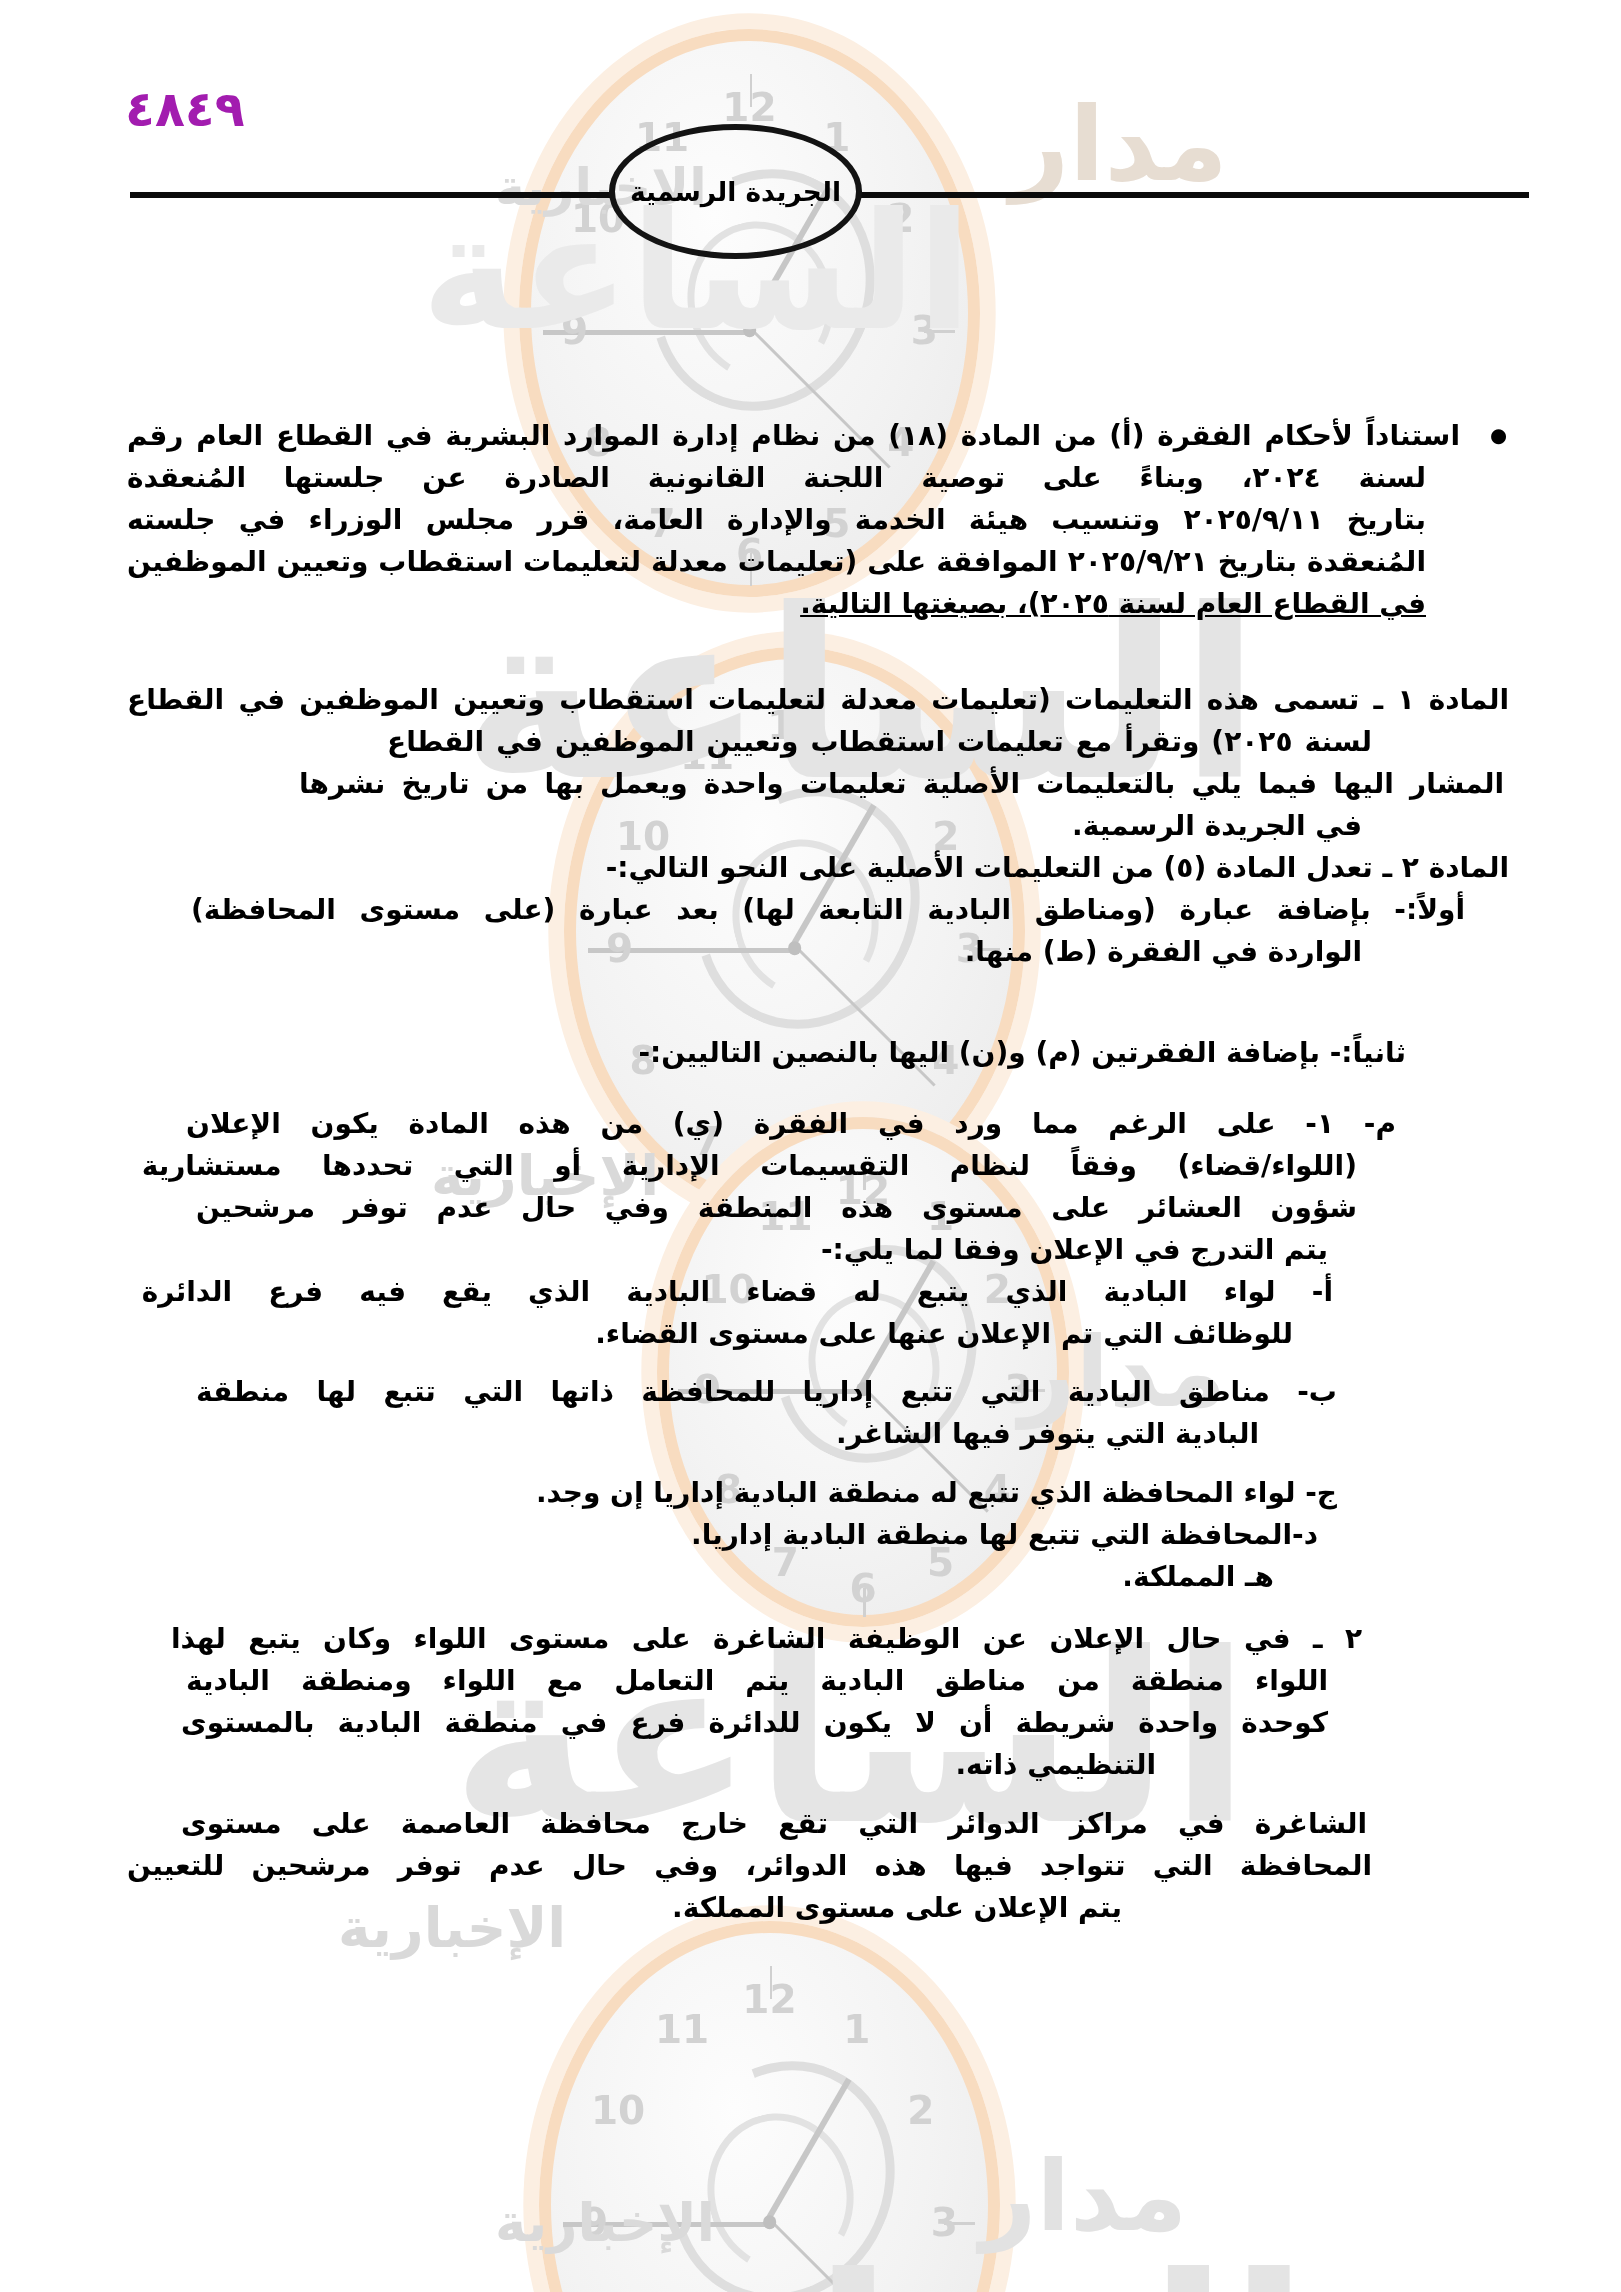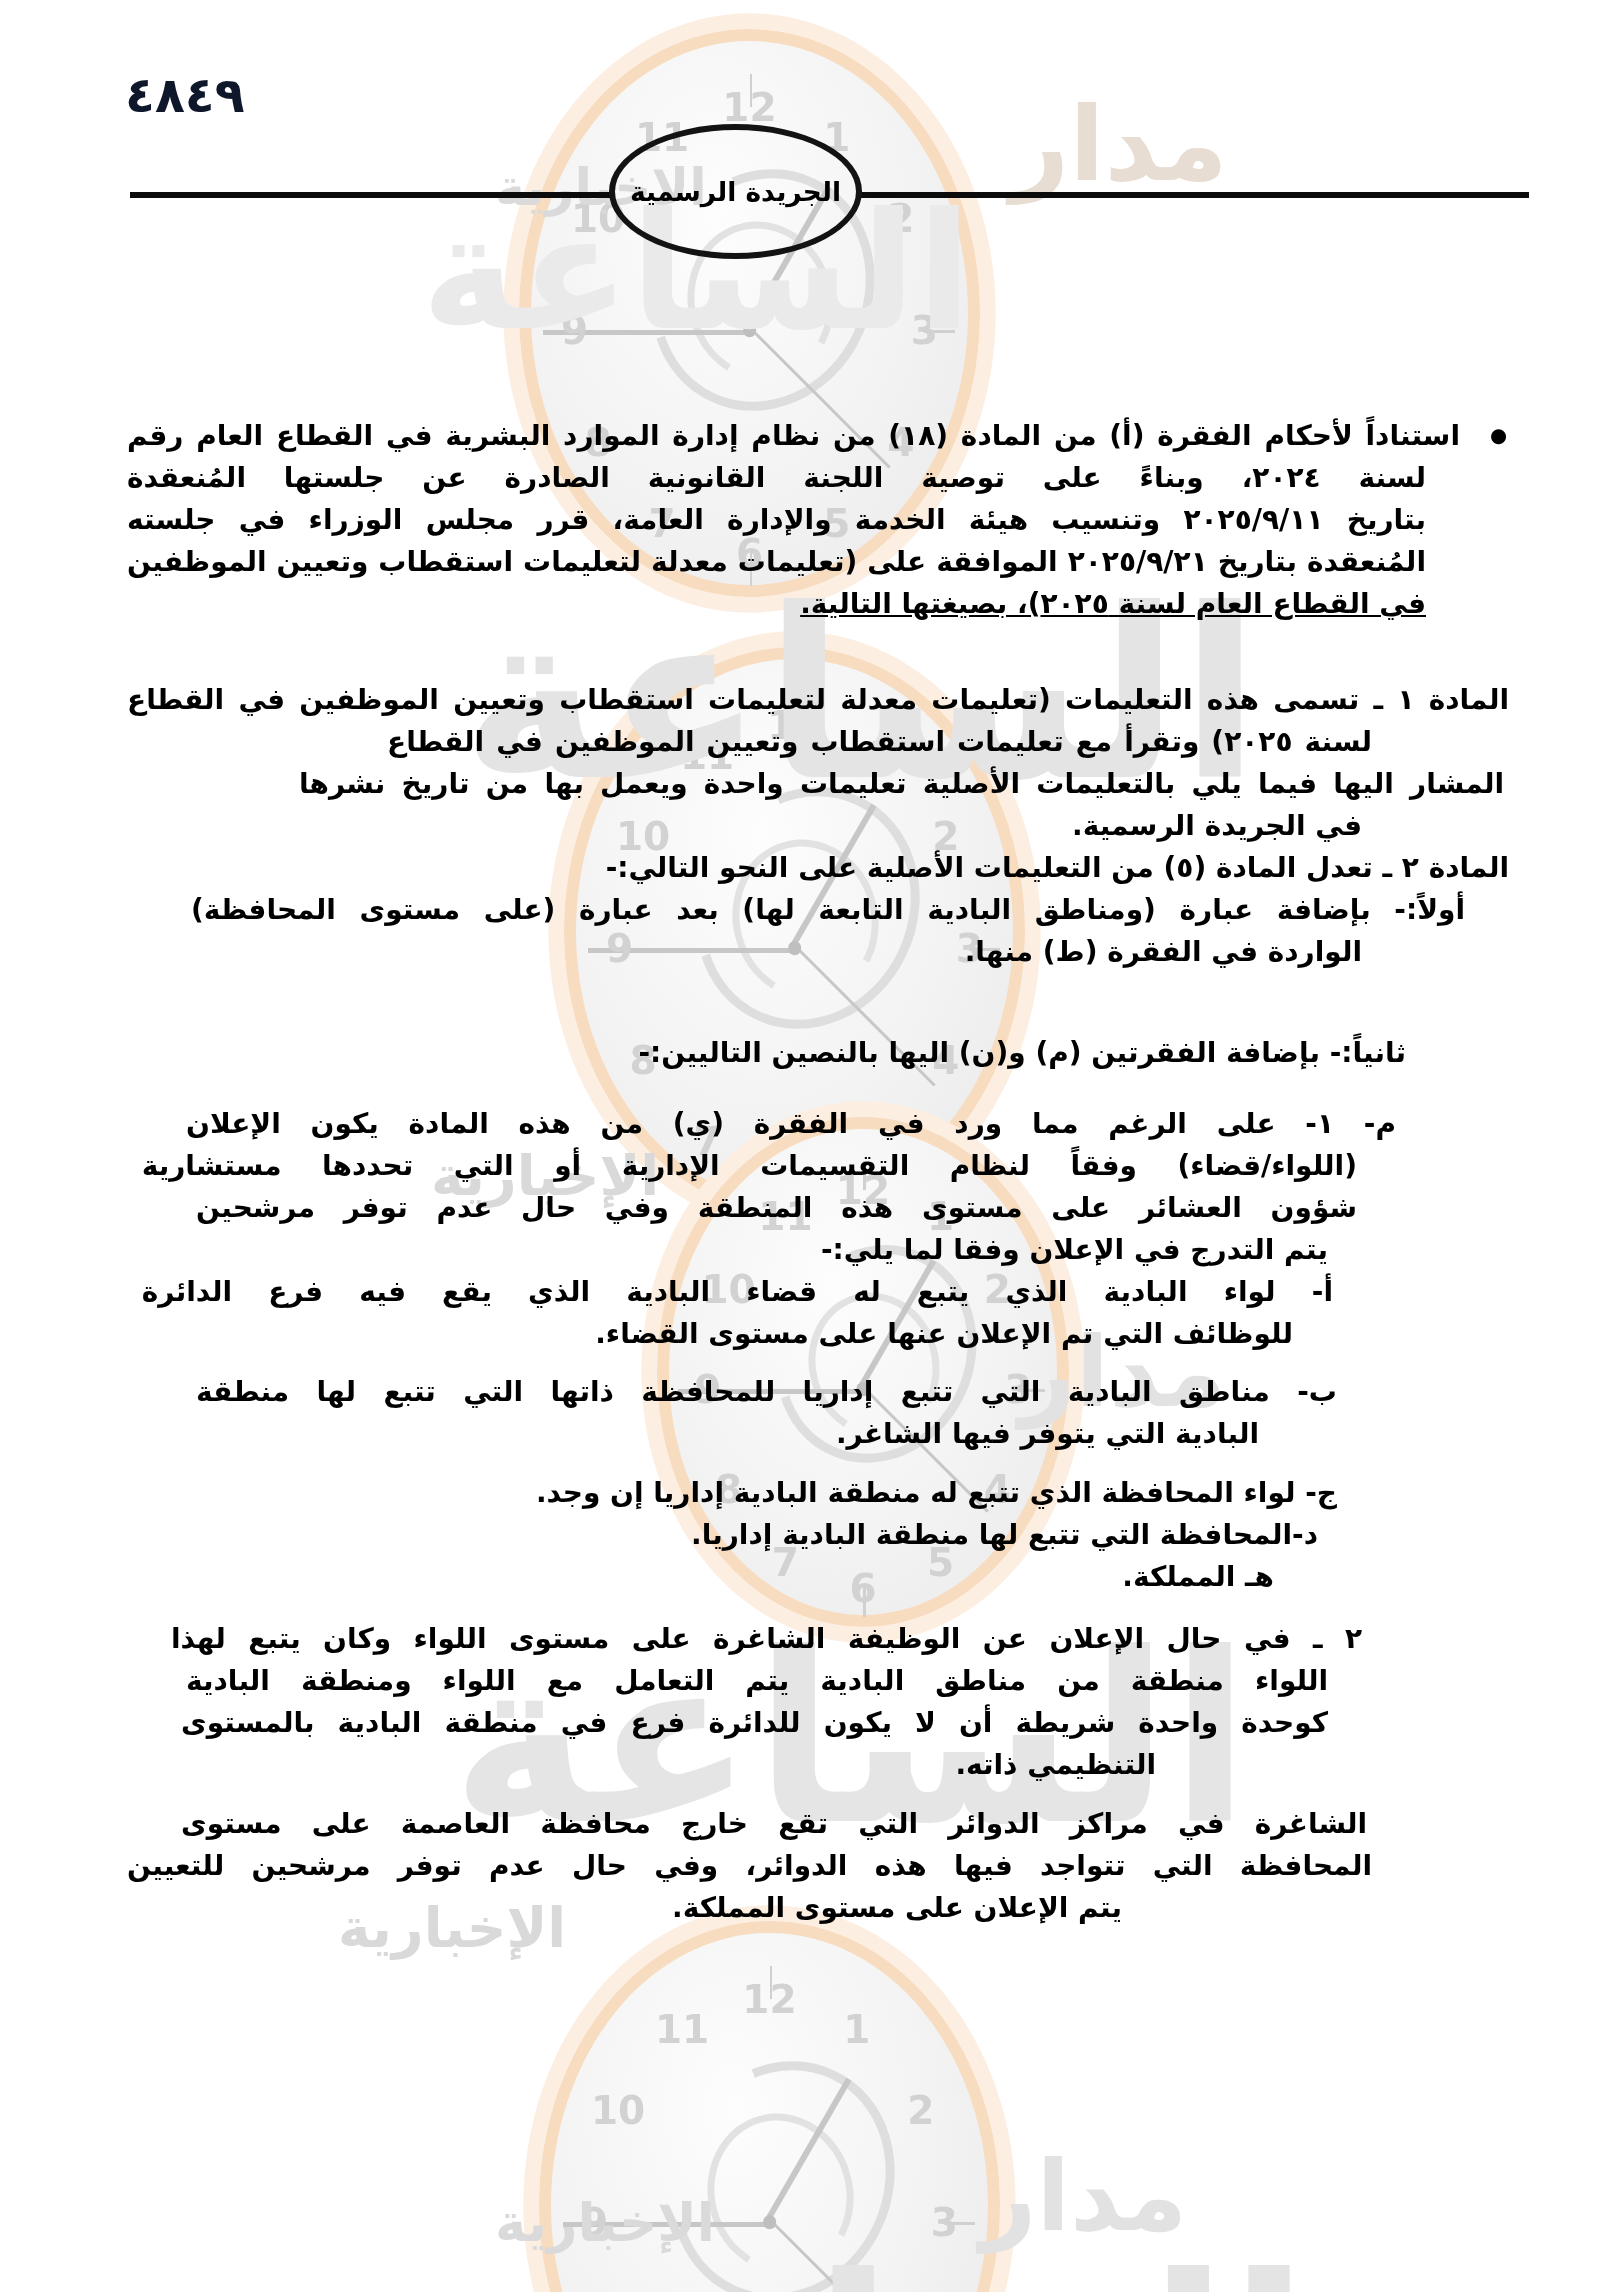--- a/index.html
+++ b/index.html
@@ -23,21 +23,21 @@
           border-radius:50%;border-left-color:transparent;transform:rotate(25deg);}
   .swirl2{position:absolute;left:36%;top:30%;width:30%;height:27%;border:7.8px solid #e2e2e2;
           border-radius:50%;border-bottom-color:transparent;transform:rotate(-15deg);}
   .tick{position:absolute;background:#d0d0d0;}
   .tick.t9{left:3%;top:50%;width:7%;height:2.9px;}
   .tick.t3{right:3%;top:50%;width:7%;height:2.9px;}
   .tick.t12{left:50%;top:3%;width:2.9px;height:6%;}
   .tick.t6{left:50%;bottom:3%;width:2.9px;height:6%;}
   .wmtxt{position:absolute;font-weight:bold;z-index:1;white-space:nowrap;line-height:1;}
   
-  .pagenum{position:absolute;left:125px;top:67px;font-size:49px;font-weight:bold;color:#0f172a;z-index:3;}
+  .pagenum{position:absolute;left:125px;top:81px;font-size:49px;font-weight:bold;color:#a21caf;z-index:3;}
   .rule{position:absolute;top:192px;height:5.9px;background:#0b0b0b;z-index:3;}
   .rule.left{left:130px;width:480px;}
   .rule.right{left:861px;width:668px;}
   .oval{position:absolute;left:609px;top:124px;width:253px;height:135px;box-sizing:border-box;
         border:6.9px solid #131313;border-radius:50%;z-index:4;
         display:flex;align-items:center;justify-content:center;}
   .oval-label{font-size:26.5px;font-weight:bold;color:#000;}
   
   .title-wrap{position:absolute;left:0;top:282px;width:100%;text-align:center;z-index:3;}
   .doc-title{display:inline-block;font-size:30px;font-weight:bold;color:#000;

